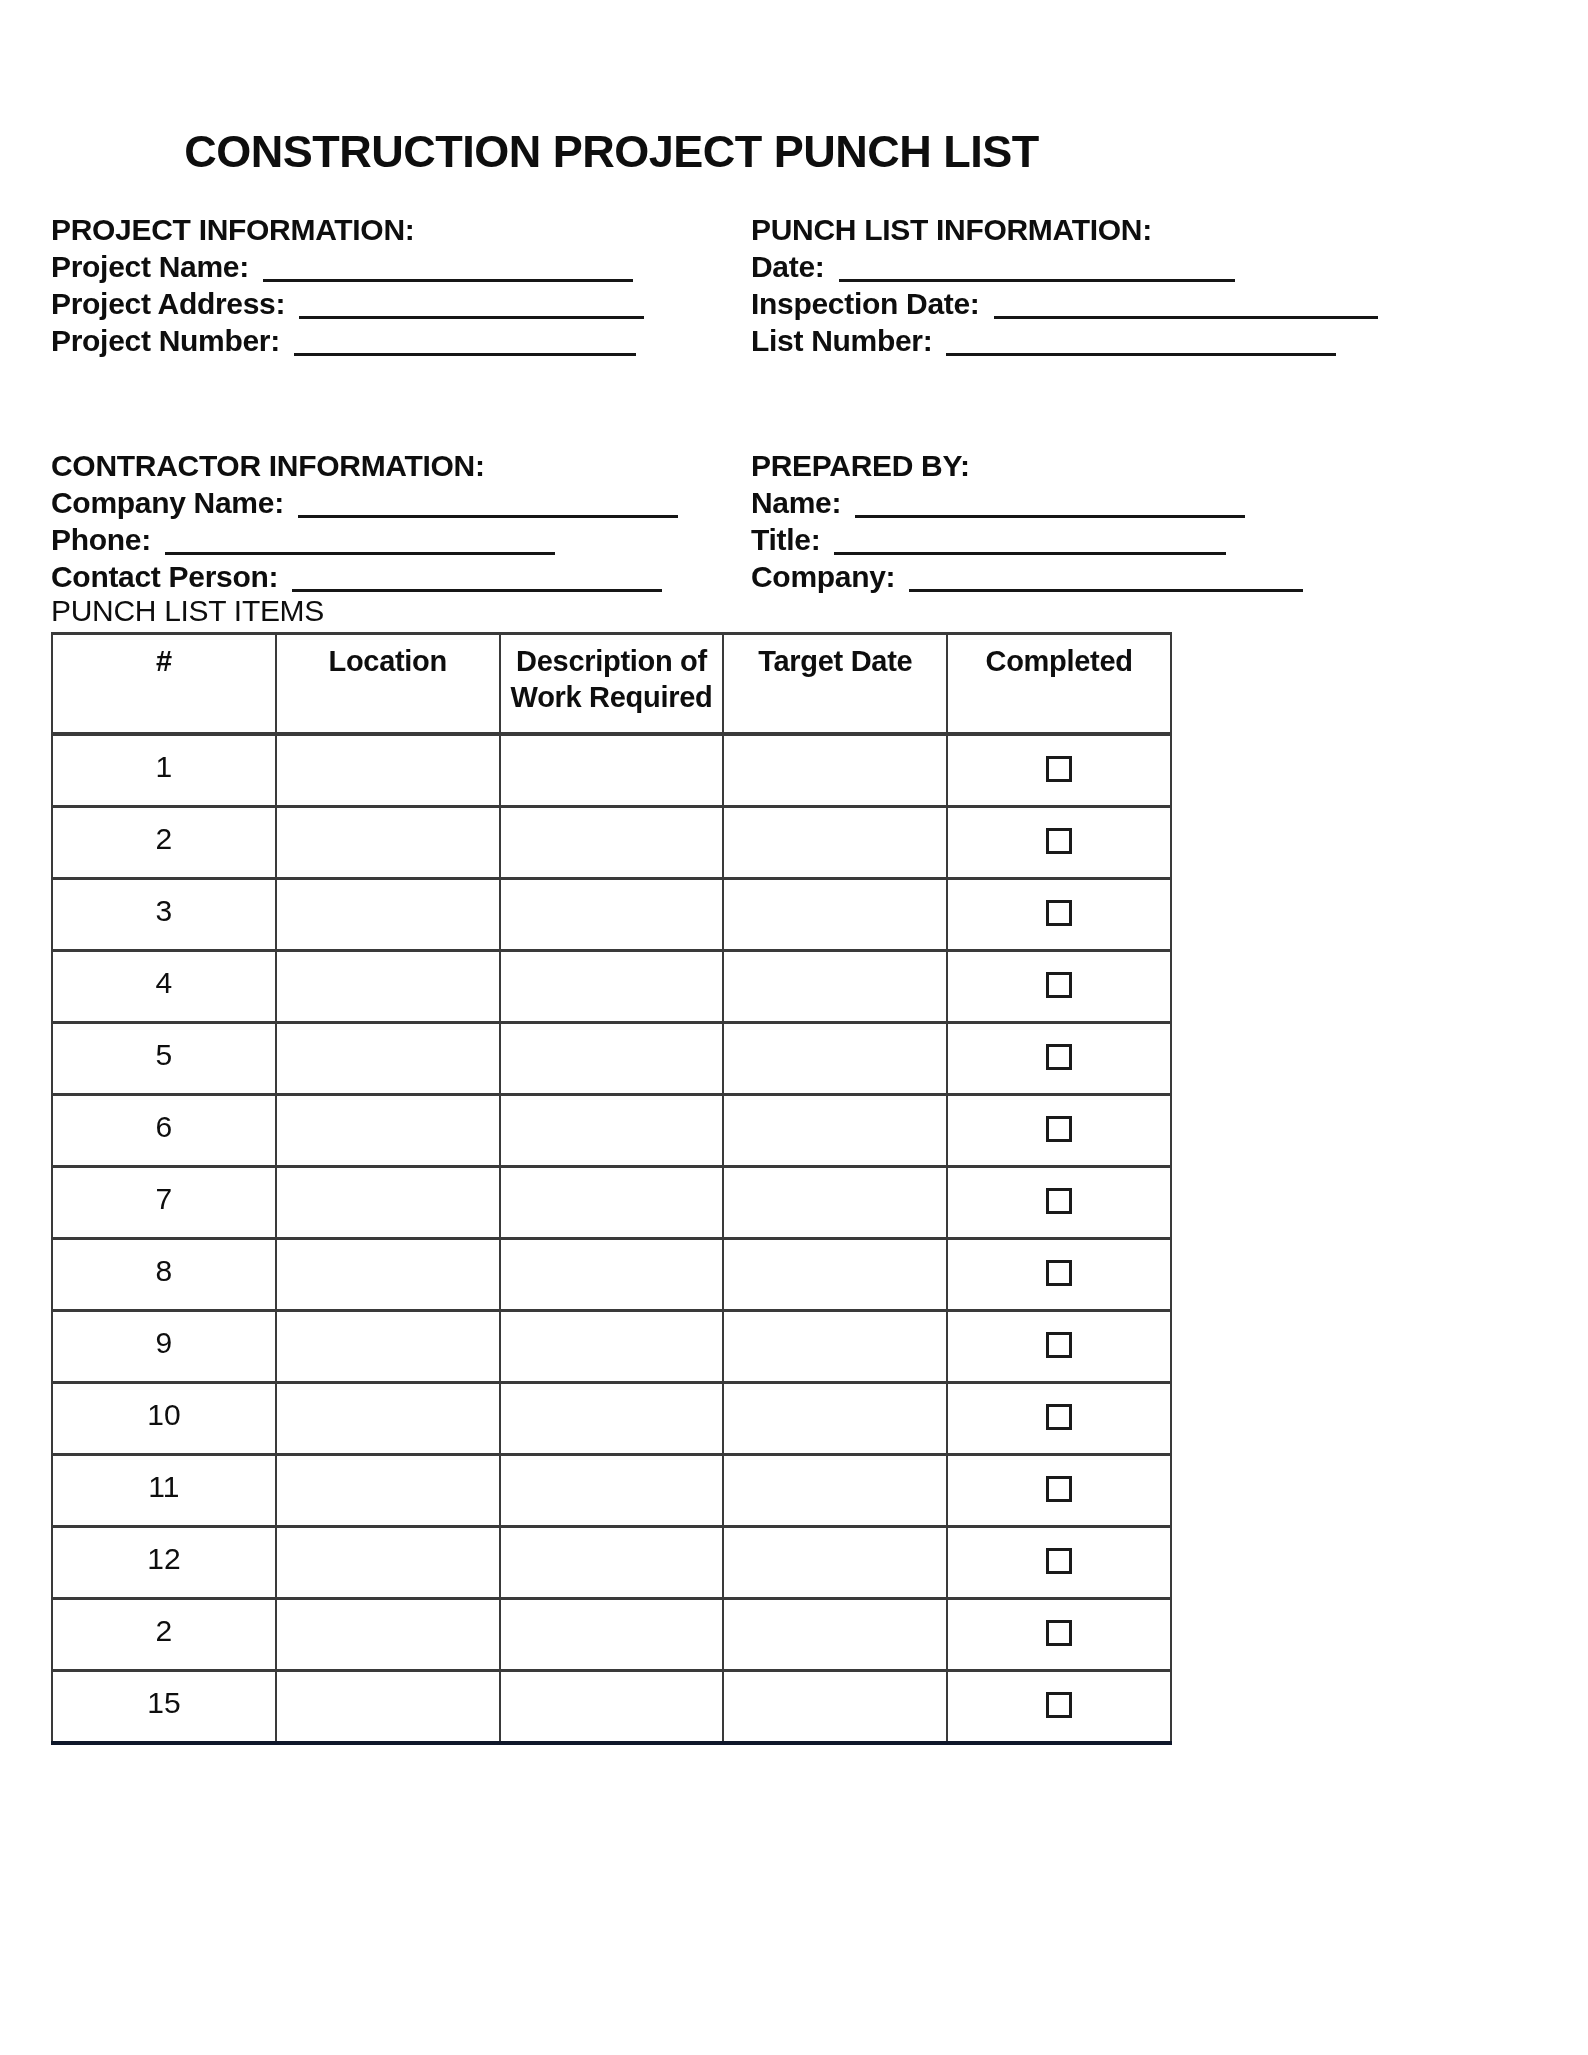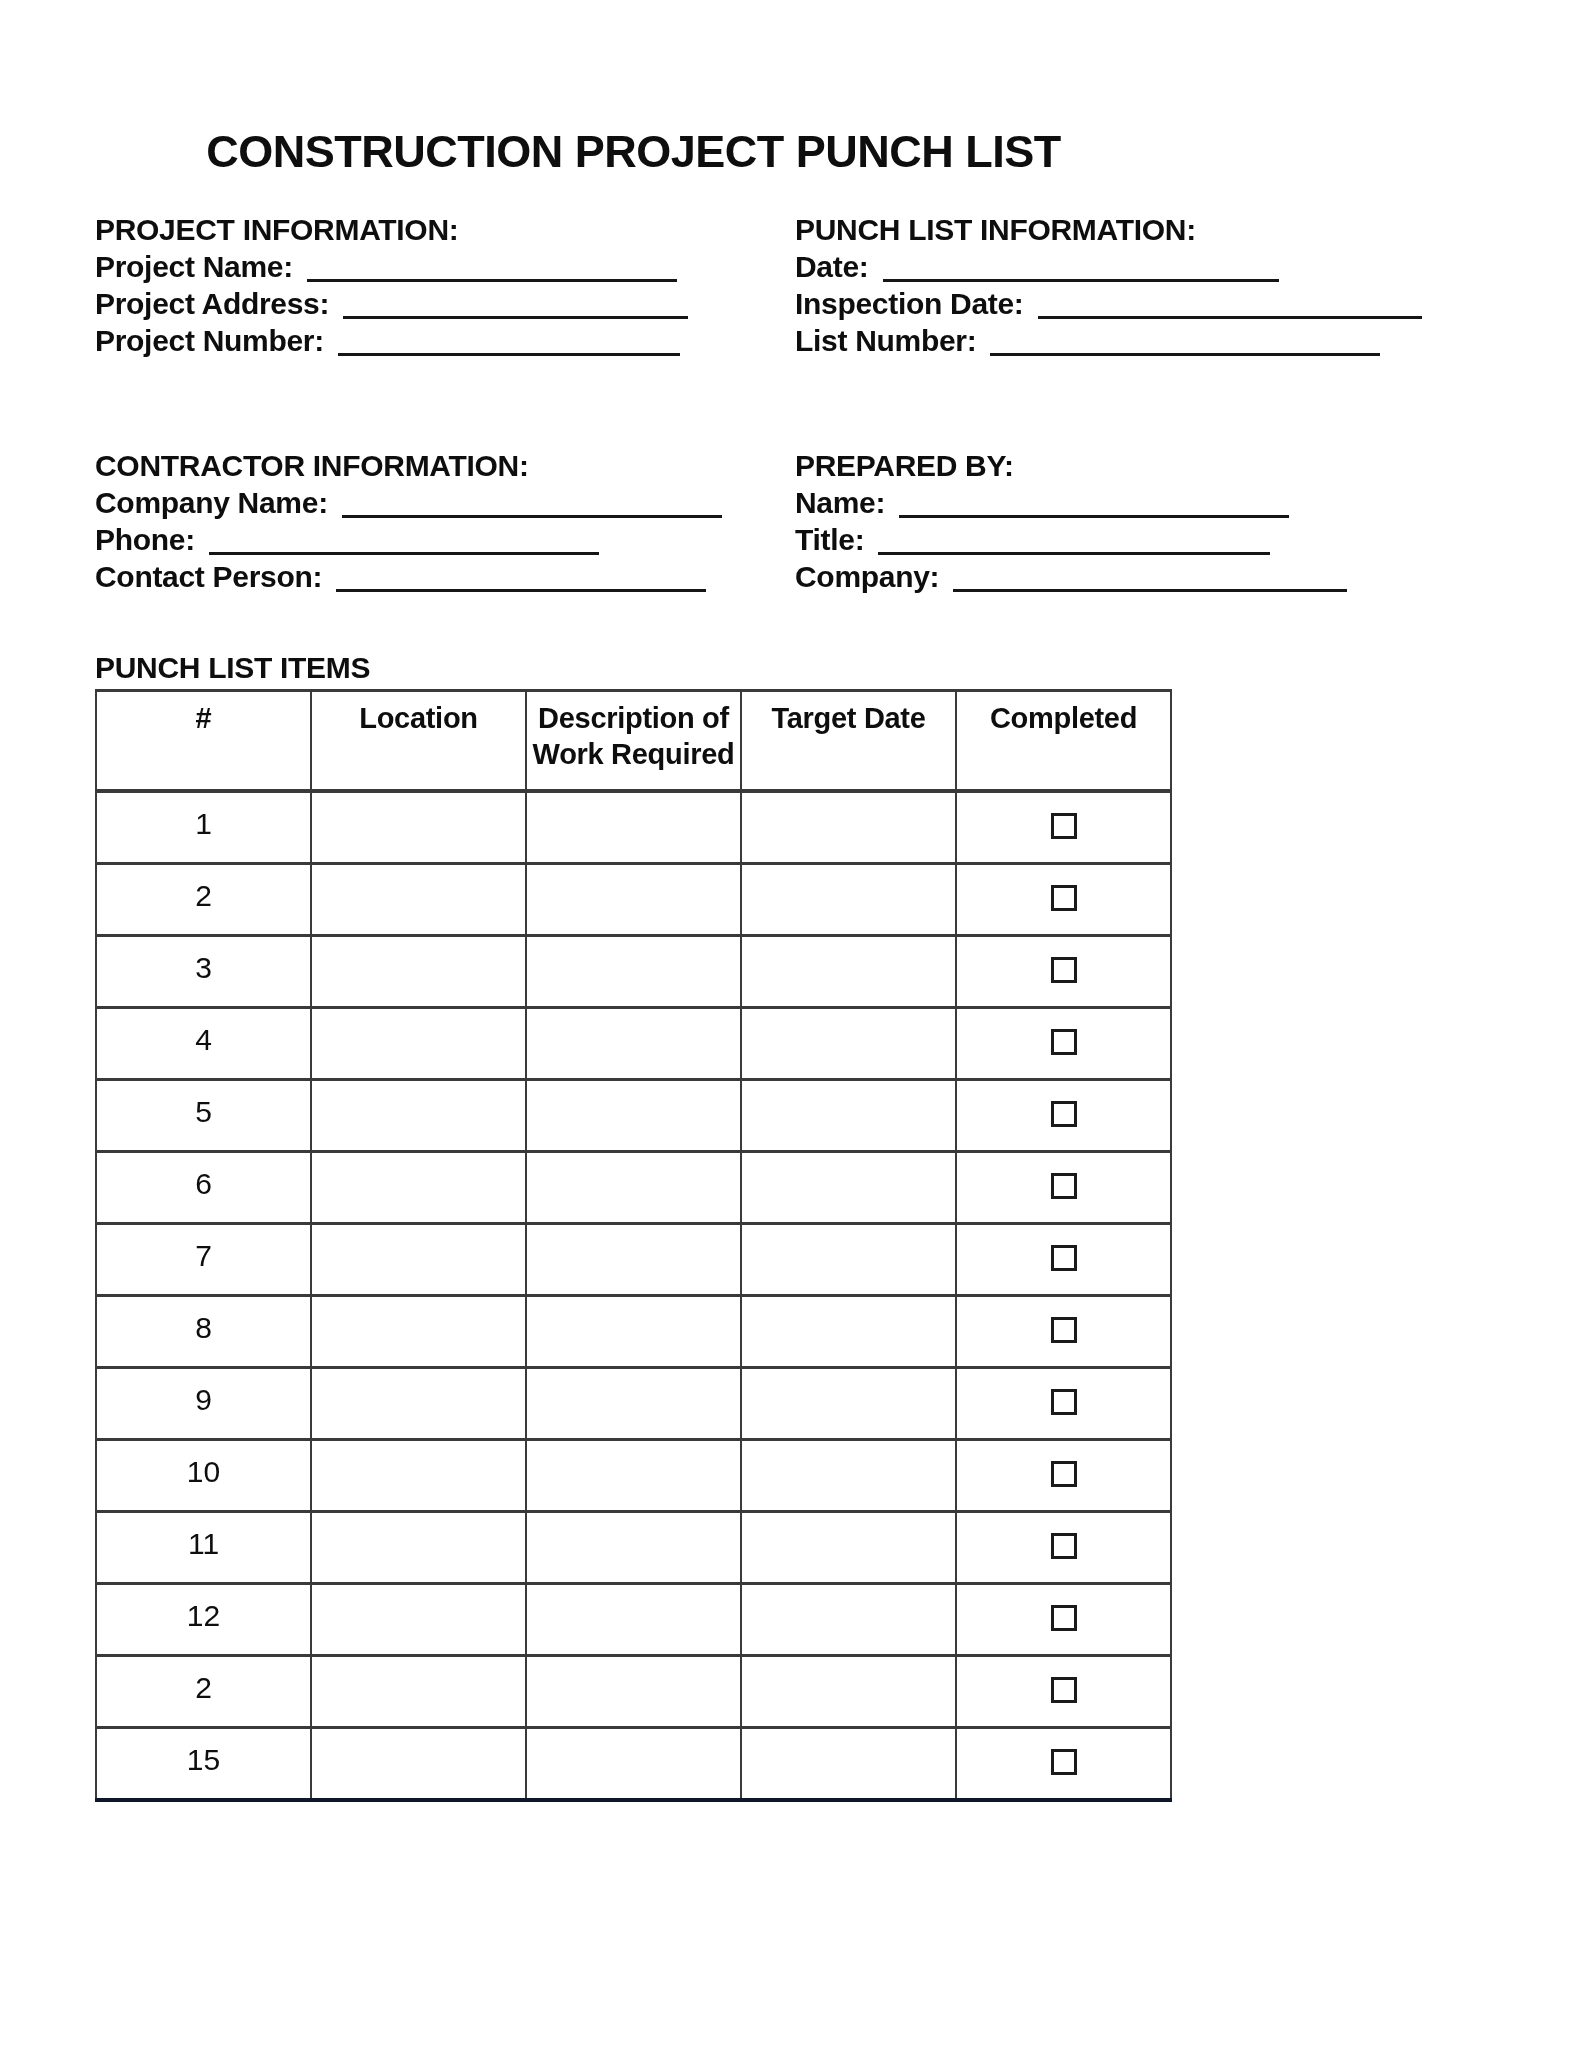--- a/index.html
+++ b/index.html
@@ -8,21 +8,21 @@
     background: #ffffff;
   }
   body {
     width: 1588px;
     height: 2055px;
     font-family: "Liberation Sans", sans-serif;
     color: #0e0e0e;
     -webkit-font-smoothing: antialiased;
   }
   .content {
-    padding: 0 96px 0 95px;
+    padding: 0 96px 0 51px;
     box-sizing: border-box;
     width: 1268px;
   }
   .doc-title {
     margin: 128px 0 0 0;
     font-size: 45px;
     line-height: 48px;
     font-weight: bold;
     text-align: center;
     letter-spacing: -0.5px;
@@ -55,23 +55,22 @@
   }
   .instructions {
     margin-top: 90px;
     font-size: 30px;
     font-weight: bold;
     line-height: 37px;
     text-align: justify;
     letter-spacing: -0.3px;
   }
   .table-heading {
-    margin-top: 57px;
-    font-size: 30px;
-    font-weight: bold;
+    font-size: 30px;
+    font-weight: normal;
     line-height: 32px;
     letter-spacing: -0.3px;
   }
   table.punch-table {
     margin-top: 5px;
     width: 100%;
     border-collapse: collapse;
     table-layout: fixed;
   }
   table.punch-table th,

